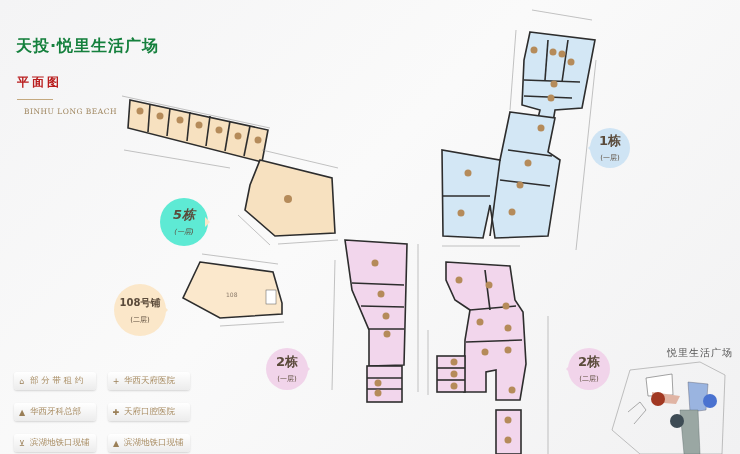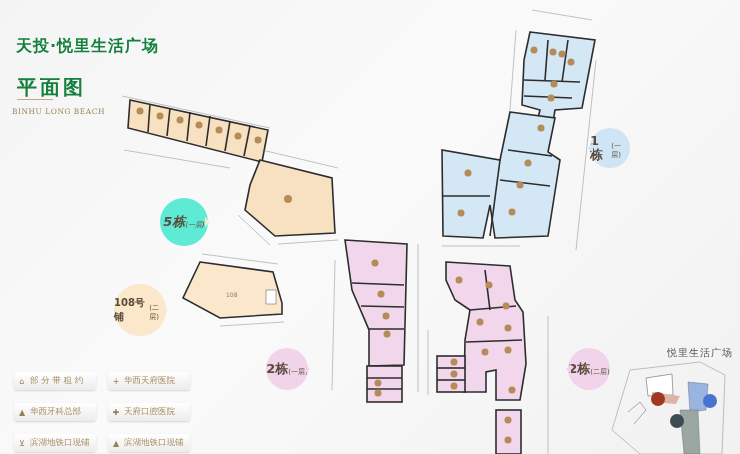--- a/index.html
+++ b/index.html
@@ -1,28 +1,28 @@
 <!DOCTYPE html>
 <html><head>
 <meta charset="utf-8">
 <style>
   html,body{margin:0;padding:0;}
   body{width:740px;height:454px;overflow:hidden;position:relative;
     background:linear-gradient(135deg,#f4f4f5 0%,#fafafa 45%,#f1f1f2 100%);
     font-family:"DejaVu Sans",sans-serif;}
   .title{position:absolute;left:16px;top:36px;font-size:16px;font-weight:bold;color:#15803d;letter-spacing:1px;}
-  .subtitle{position:absolute;left:17px;top:74px;font-size:20px;font-weight:bold;color:#15803d;letter-spacing:3px;}
+  .subtitle{position:absolute;left:17px;top:74px;font-size:12px;font-weight:bold;color:#b91c1c;letter-spacing:3px;}
   .rule{position:absolute;left:17px;top:99px;width:36px;height:1px;background:#c4a97f;}
-  .eng{position:absolute;left:12px;top:107px;font-family:"DejaVu Serif",serif;font-size:7.5px;color:#a08760;letter-spacing:.5px;}
+  .eng{position:absolute;left:24px;top:107px;font-family:"DejaVu Serif",serif;font-size:7.5px;color:#a08760;letter-spacing:.5px;}
   .tags{position:absolute;left:14px;top:372px;}
   .tag{position:absolute;height:18px;width:82px;background:linear-gradient(#ffffff,#ececec);
     border-radius:3px;box-shadow:0 1px 2px rgba(0,0,0,.15);display:flex;align-items:center;
     font-size:8.5px;color:#a88c62;white-space:nowrap;}
   .tag .ic{width:16px;text-align:center;font-size:8px;color:#9a7f57;}
-  .bubble{position:absolute;border-radius:50%;display:flex;flex-direction:row;align-items:center;justify-content:center;color:#5a4a3a;}
+  .bubble{position:absolute;border-radius:50%;display:flex;flex-direction:column;align-items:center;justify-content:center;color:#5a4a3a;}
   .bubble .n{font-size:13px;font-weight:bold;line-height:14px;}
   .bubble .s{font-size:7px;line-height:9px;margin-top:6px;}
   .bubble::after{content:"";position:absolute;width:0;height:0;border:5px solid transparent;}
   .b-right::after{right:-7px;top:50%;margin-top:-5px;border-left-color:inherit;}
   .b-left::after{left:-7px;top:50%;margin-top:-5px;border-right-color:inherit;}
   .legend-title{position:absolute;left:667px;top:346px;font-size:10px;color:#555;letter-spacing:1px;}
   svg{position:absolute;left:0;top:0;}
   .dim{stroke:#888;stroke-width:.5;fill:none;}
   .wall{stroke:#2d2d2d;stroke-width:1.6;}
 </style>

